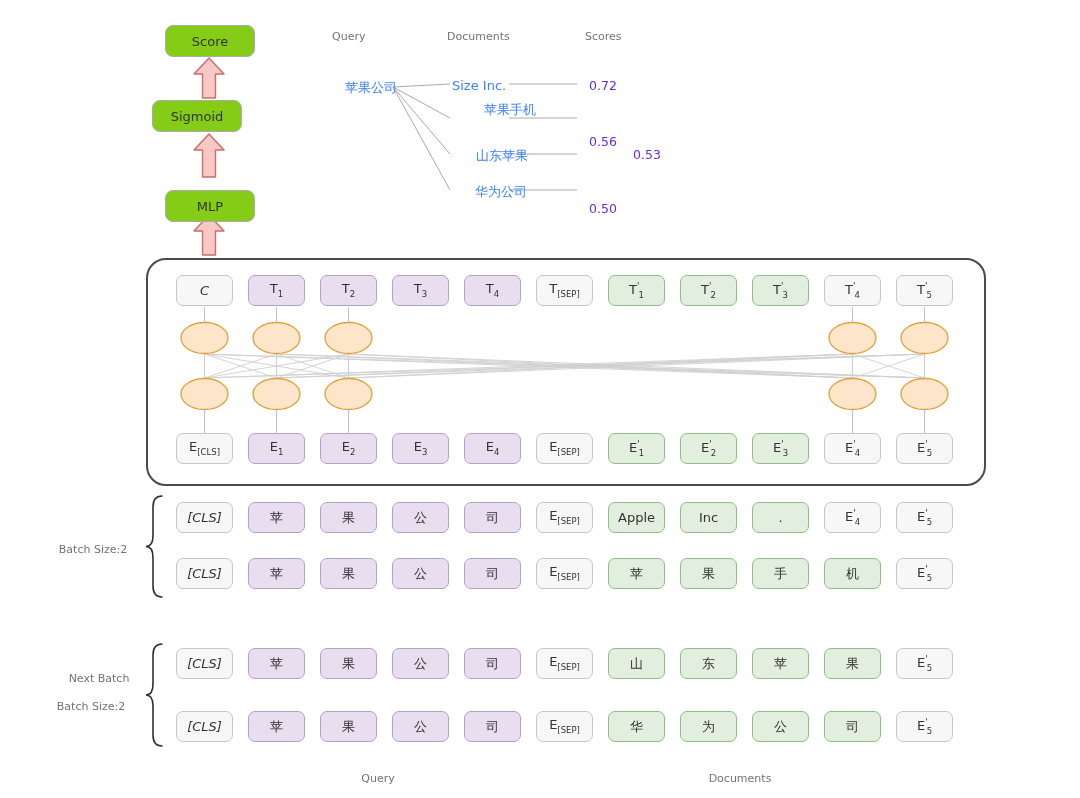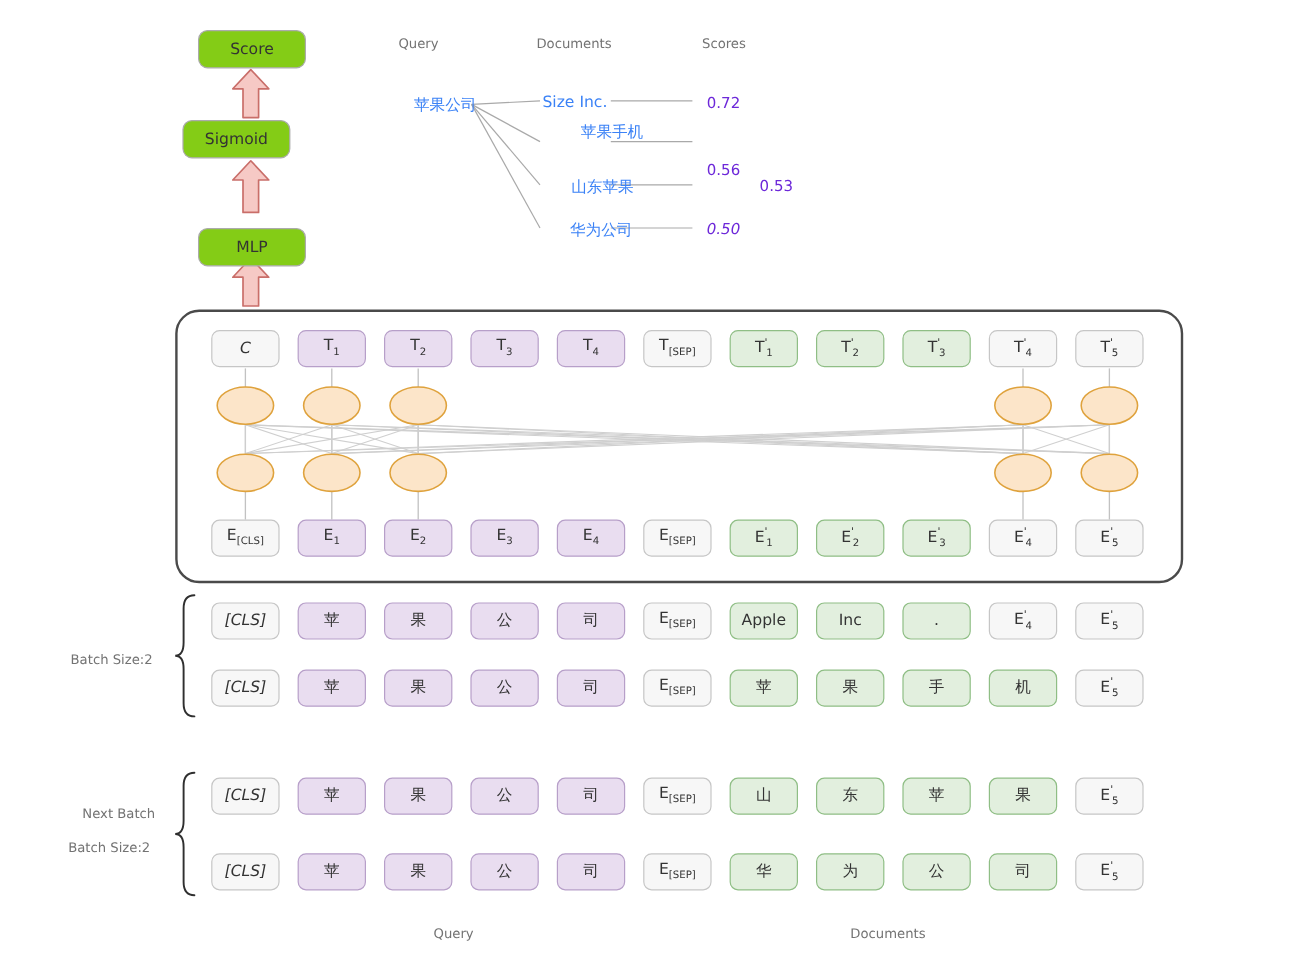--- a/index.html
+++ b/index.html
@@ -116,21 +116,21 @@
   <div class="doc-label" style="left:345px;top:79px">苹果公司</div>
 
   <div id="ranking-rows">
       <div class="doc-label" style="left: 452px; top: 78px;">Size Inc.</div>
       <div class="score-value" style="left: 589px; top: 78px;">0.72</div>
       <div class="doc-label" style="left: 452px; top: 101px; margin-left: 32px;">苹果手机</div>
       <div class="score-value" style="left: 589px; top: 111px; margin-top: 23px;">0.56</div>
       <div class="doc-label" style="left: 476px; top: 147px;">山东苹果</div>
       <div class="score-value" style="left: 589px; top: 147px; margin-left: 44px;">0.53</div>
       <div class="doc-label" style="left: 475px; top: 183px;">华为公司</div>
-      <div class="score-value" style="left: 589px; top: 183px; font-style: italic;">0.50</div>
+      <div class="score-value" style="left: 589px; top: 201px;">0.50</div>
     </div>
 
   <div id="token-rows">
       <div class="tokrow" style="top: 275px;">
         <div class="tok gray italic">
           <span class="lab">C</span>
         </div>
         <div class="tok purple">
           <span class="lab">T<sub>1</sub></span>
         </div>

